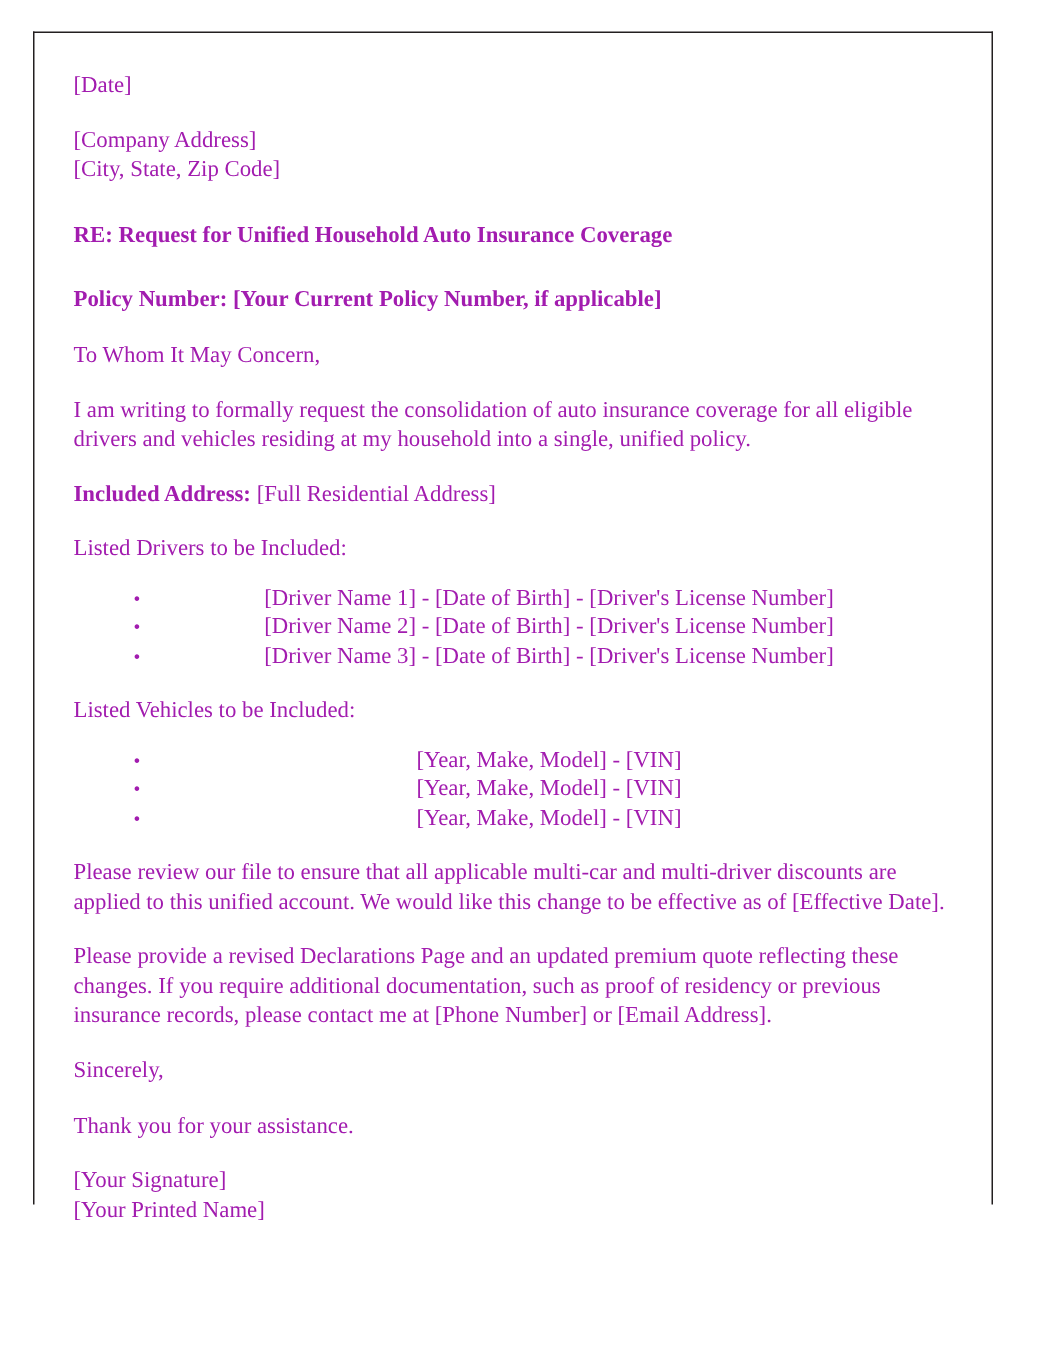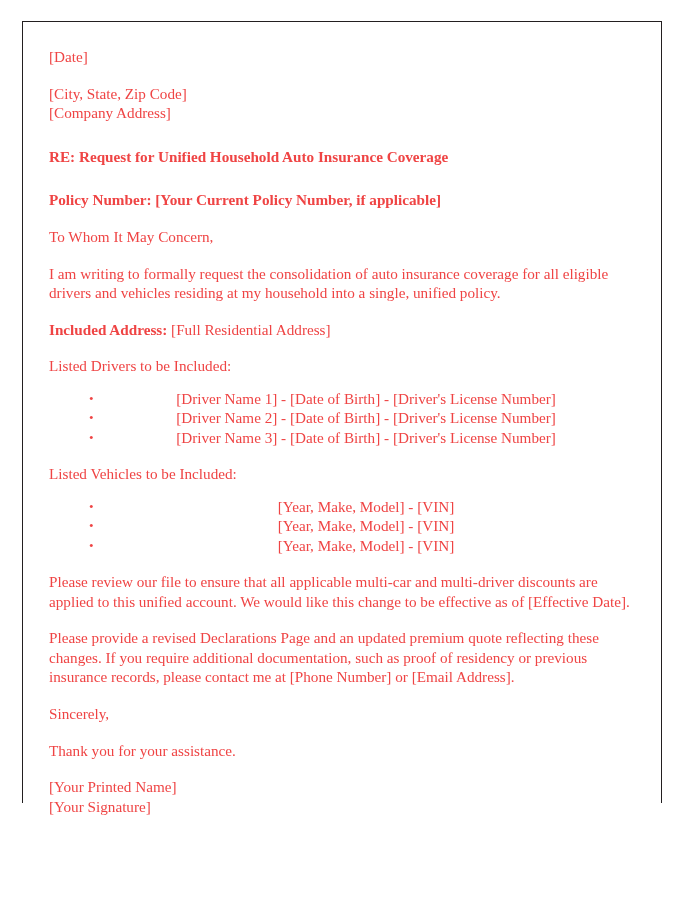--- a/index.html
+++ b/index.html
@@ -31,21 +31,21 @@
     background: #ffffff;
   }
 
   #letter-body {
     position: absolute;
     left: 26px;
     top: 25px;
     width: 582px;
     font-size: 15.2px;
     line-height: 19.6px;
-    color: #ef4444;
+    color: #a21caf;
   }
 
   .para {
     margin: 0 0 17px 0;
     text-align: left;
   }
 
   .tight-block {
     margin: 0 0 17px 0;
   }
@@ -99,22 +99,22 @@
 </style>
 </head>
 <body>
 
 <div id="page-sheet">
   <div id="letter-body">
 
     <p class="para">[Date]</p>
 
     <div class="tight-block">
+      <span class="line">[Company Address]</span>
       <span class="line">[City, State, Zip Code]</span>
-      <span class="line">[Company Address]</span>
     </div>
 
     <div class="re-block">
       <span class="line">RE: Request for Unified Household Auto Insurance Coverage</span>
       <span class="line">Policy Number: [Your Current Policy Number, if applicable]</span>
     </div>
 
     <p class="para">To Whom It May Concern,</p>
 
     <p class="para">I am writing to formally request the consolidation of auto insurance coverage for all eligible drivers and vehicles residing at my household into a single, unified policy.</p>
@@ -139,18 +139,18 @@
 
     <p class="para">Please review our file to ensure that all applicable multi-car and multi-driver discounts are applied to this unified account. We would like this change to be effective as of [Effective Date].</p>
 
     <p class="para">Please provide a revised Declarations Page and an updated premium quote reflecting these changes. If you require additional documentation, such as proof of residency or previous insurance records, please contact me at [Phone Number] or [Email Address].</p>
 
     <p class="para">Sincerely,</p>
 
     <p class="para">Thank you for your assistance.</p>
 
     <div class="sig-block">
+      <span class="line">[Your Signature]</span>
       <span class="line">[Your Printed Name]</span>
-      <span class="line">[Your Signature]</span>
     </div>
 
   </div>
 </div>
 
 </body></html>

